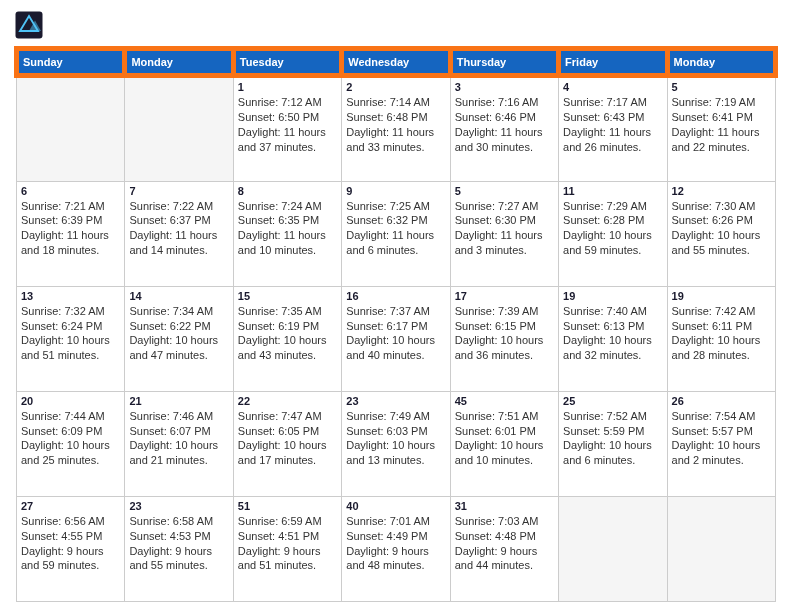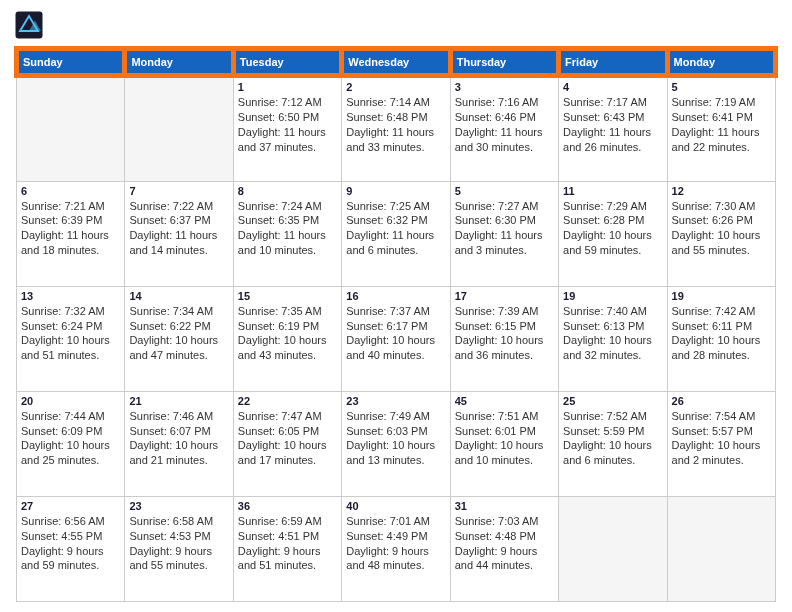--- a/index.html
+++ b/index.html
@@ -250,21 +250,21 @@
         <tr class="week-row">
           <td>
             <div class="day-number">27</div>
             <div class="day-info">Sunrise: 6:56 AM<br>Sunset: 4:55 PM<br>Daylight: 9 hours and 59 minutes.</div>
           </td>
           <td>
             <div class="day-number">23</div>
             <div class="day-info">Sunrise: 6:58 AM<br>Sunset: 4:53 PM<br>Daylight: 9 hours and 55 minutes.</div>
           </td>
           <td>
-            <div class="day-number">36</div>
+            <div class="day-number">51</div>
             <div class="day-info">Sunrise: 6:59 AM<br>Sunset: 4:51 PM<br>Daylight: 9 hours and 51 minutes.</div>
           </td>
           <td>
             <div class="day-number">40</div>
             <div class="day-info">Sunrise: 7:01 AM<br>Sunset: 4:49 PM<br>Daylight: 9 hours and 48 minutes.</div>
           </td>
           <td>
             <div class="day-number">31</div>
             <div class="day-info">Sunrise: 7:03 AM<br>Sunset: 4:48 PM<br>Daylight: 9 hours and 44 minutes.</div>
           </td>

